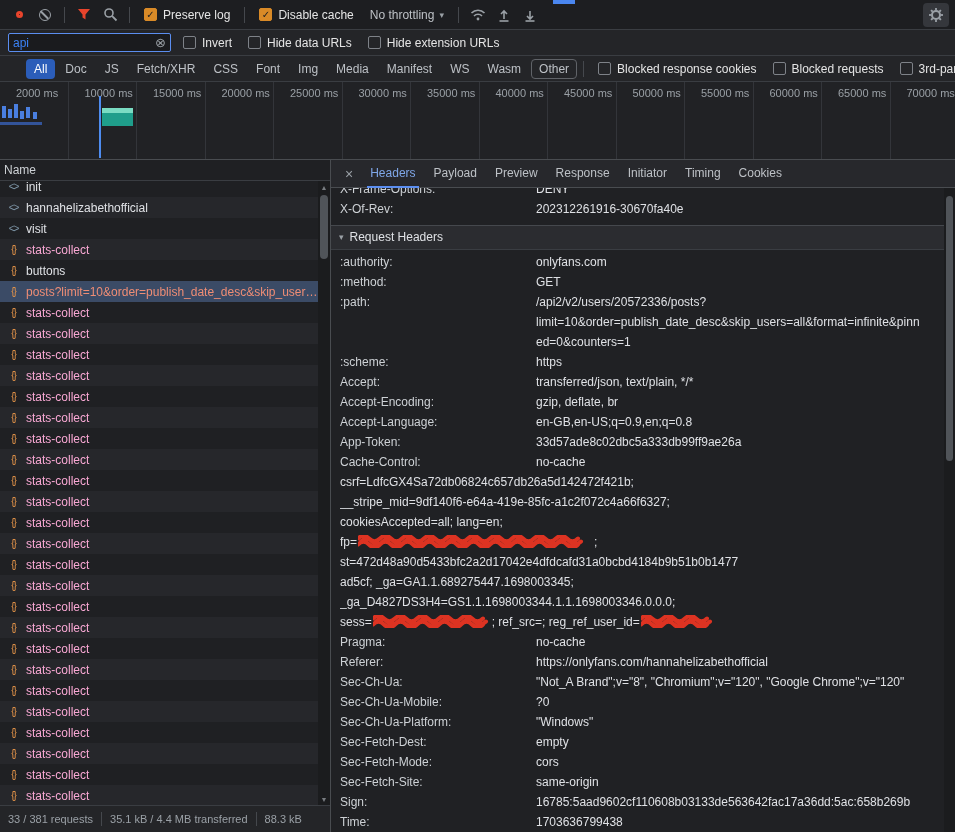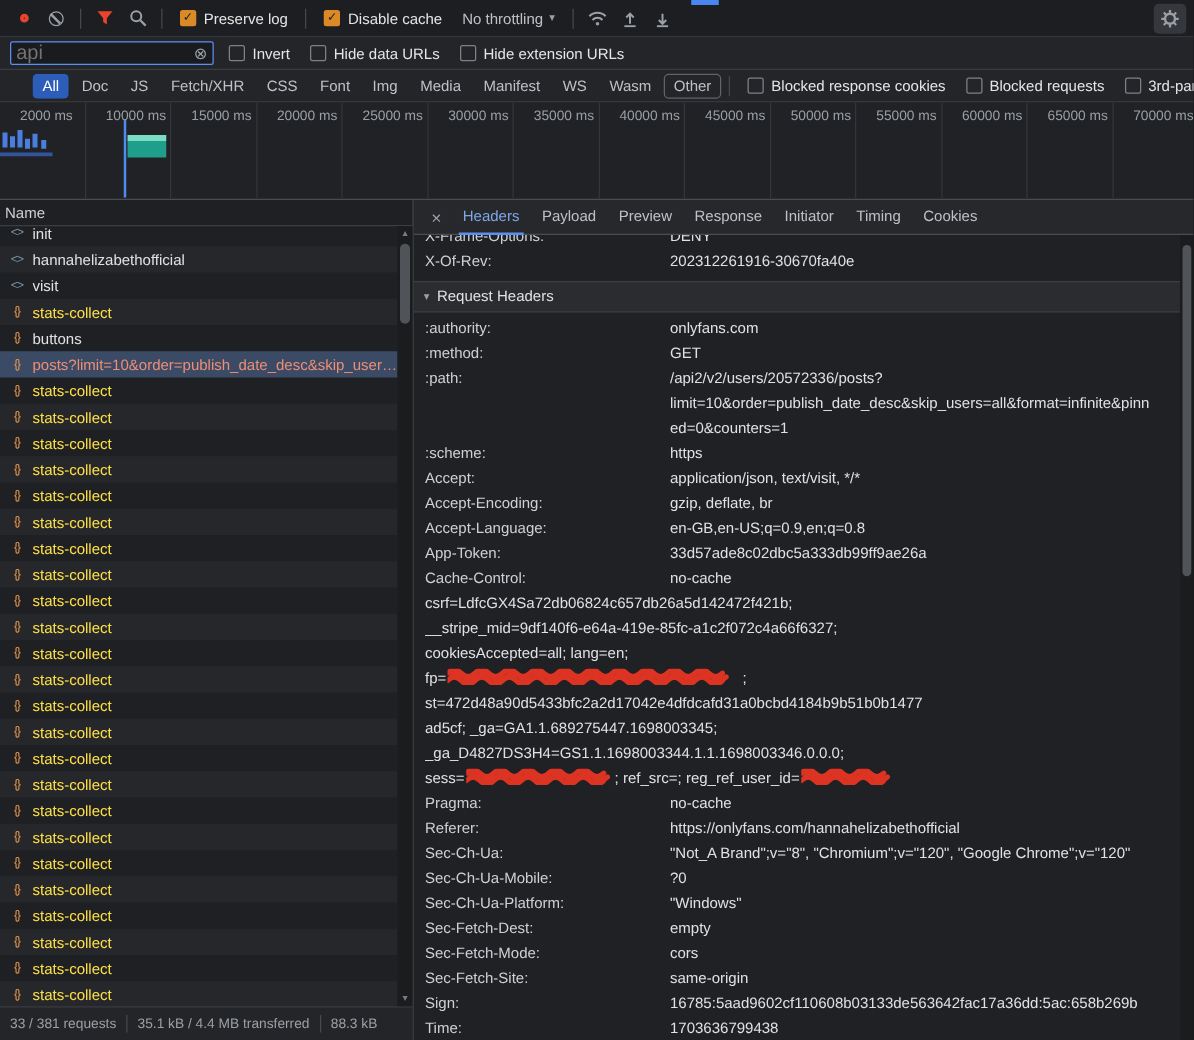--- a/index.html
+++ b/index.html
@@ -22,21 +22,21 @@
   .cb.checked{background:#d98a27;border-color:#d98a27;color:#1d1e21;font-size:10px;font-weight:bold;display:flex;align-items:center;justify-content:center;line-height:11px;}
   .lbl{color:#e5e5e5;white-space:nowrap;}
   .throttle{display:flex;align-items:center;gap:5px;color:#bdc1c6;margin:0 8px;white-space:nowrap;}
   .caret{font-size:9px;color:#9aa0a6;}
   .spacer{flex:1;}
   .panel-gear{width:26px;height:24px;background:#35373c;border-radius:4px;display:flex;align-items:center;justify-content:center;}
   .top-strip{position:absolute;top:0;left:553px;width:22px;height:4px;background:#4a86f0;z-index:30;}
 
   
   .filter-box{display:flex;align-items:center;width:163px;height:19px;background:#1a1b1e;border:1px solid #5b8ef0;border-radius:2px;margin:0 4px;padding:0 4px;flex:0 0 163px;}
-  .filter-box input{flex:1;min-width:0;background:transparent;border:none;outline:none;color:#737373;font-family:inherit;font-size:16px;}
+  .filter-box input{flex:1;min-width:0;background:transparent;border:none;outline:none;color:#3b82f6;font-family:inherit;font-size:12px;}
   .clear-glyph{color:#9aa0a6;font-size:13px;line-height:13px;}
 
   
   .chips{display:flex;align-items:center;gap:2px;padding-left:20px;}
   .chip{padding:2px 7px;border-radius:4px;color:#bdc1c6;white-space:nowrap;border:1px solid transparent;}
   .chip.selected{background:#2b5db9;color:#fff;}
   .chip.outlined{border-color:#606368;}
 
   
   .timeline{position:relative;height:78px;background:#212225;border-bottom:1px solid #494c50;overflow:hidden;}
@@ -52,21 +52,21 @@
   .main{position:absolute;top:160px;left:0;right:0;bottom:0;display:flex;}
   .list-pane{position:relative;width:331px;flex:0 0 331px;border-right:1px solid #494c50;background:#1f2023;display:flex;flex-direction:column;}
   .list-header{height:21px;line-height:20px;padding-left:4px;border-bottom:1px solid #3a3d42;color:#cdd1d5;flex:0 0 21px;}
   .rows{flex:1;overflow:hidden;padding-right:12px;}
   .req-row{height:21px;display:flex;align-items:center;padding-left:6px;gap:5px;}
   .req-row:first-child{margin-top:-5px;}
   .req-row:nth-child(even){background:#26272b;}
   .req-row.selected{background:#3b4b66;}
   .req-icon{width:15px;flex:0 0 15px;font-size:10px;letter-spacing:-1px;color:#7e96a8;text-align:center;}
   .kind-fetch .req-icon,.kind-error .req-icon{color:#e8964a;}
-  .kind-error .req-label{color:#fde047;}
+  .kind-error .req-label{color:#f9a8d4;}
   .req-row.selected .req-label{color:#ef8d75;}
   .req-label{white-space:nowrap;overflow:hidden;text-overflow:ellipsis;flex:1;}
   .status{height:27px;flex:0 0 27px;border-top:1px solid #3a3d42;background:#242528;display:flex;align-items:center;color:#9aa0a6;font-size:11px;}
   .status .seg{padding:0 8px;white-space:nowrap;}
   .status .sep{height:14px;margin:0;}
 
   
   .vscroll{position:absolute;right:0;width:12px;background:#1b1c1e;z-index:5;}
   .vscroll .arr{height:12px;display:flex;align-items:center;justify-content:center;font-size:7px;color:#787c80;}
   .vscroll .thumb{position:absolute;left:2px;right:2px;background:#505459;border-radius:4px;}
@@ -461,21 +461,21 @@
                 <div class="hdr-line">limit=10&amp;order=publish_date_desc&amp;skip_users=all&amp;format=infinite&amp;pinn</div>
                 <div class="hdr-line">ed=0&amp;counters=1</div>
               </div>
             </div>
             <div class="hdr-row">
               <div class="hdr-key">:scheme:</div>
               <div class="hdr-val">https</div>
             </div>
             <div class="hdr-row">
               <div class="hdr-key">Accept:</div>
-              <div class="hdr-val">application/json, text/visit, */*</div>
+              <div class="hdr-val">transferred/json, text/plain, */*</div>
             </div>
             <div class="hdr-row">
               <div class="hdr-key">Accept-Encoding:</div>
               <div class="hdr-val">gzip, deflate, br</div>
             </div>
             <div class="hdr-row">
               <div class="hdr-key">Accept-Language:</div>
               <div class="hdr-val">en-GB,en-US;q=0.9,en;q=0.8</div>
             </div>
             <div class="hdr-row">

